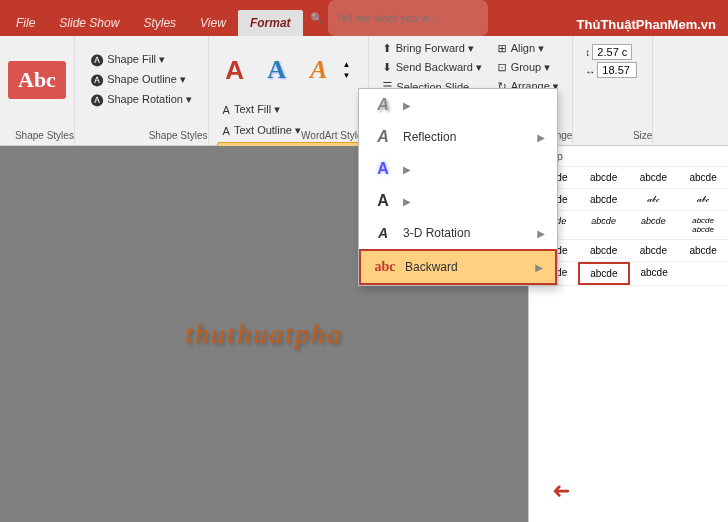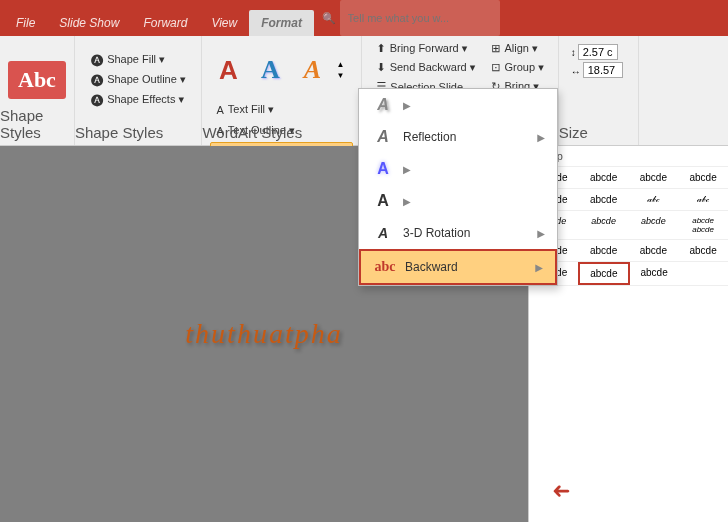--- a/index.html
+++ b/index.html
@@ -1,30 +1,30 @@
 <!DOCTYPE html>
 <html><head>
   <meta charset="utf-8">
   <style>
     * { box-sizing: border-box; margin: 0; padding: 0; }
     body { font-family: 'Segoe UI', Arial, sans-serif; font-size: 12px; background: #f0f0f0; width: 728px; height: 522px; overflow: hidden; }
 
     
     .tab-bar { display: flex; align-items: flex-end; background: #c0392b; padding: 0 4px; height: 36px; }
     .tab-item { padding: 6px 12px; color: rgba(255,255,255,0.85); font-size: 12px; cursor: pointer; border-radius: 2px 2px 0 0; font-style: italic; }
-    .tab-item.active { background: #e0e0e0; color: #737373; font-weight: 600; border-radius: 2px 2px 0 0; }
+    .tab-item.active { background: #e0e0e0; color: #7f1d1d; font-weight: 600; border-radius: 2px 2px 0 0; }
     .tab-search { margin-left: 8px; color: rgba(255,255,255,0.7); font-size: 11px; display: flex; align-items: center; gap: 4px; }
-    .tab-search-box { background: rgba(255,255,255,0.2); border: none; color: white; padding: 12px 8px; border-radius: 2px; font-size: 11px; width: 160px; }
+    .tab-search-box { background: rgba(255,255,255,0.2); border: none; color: white; padding: 12px 8px; border-radius: 7px; font-size: 11px; width: 160px; }
     .brand-logo { margin-left: auto; font-size: 13px; font-weight: bold; color: white; padding: 4px 8px; }
 
     
     .ribbon-content { background: #f0f0f0; border-bottom: 1px solid #ccc; display: flex; height: 110px; }
 
     .ribbon-group { display: flex; flex-direction: column; padding: 4px 8px; border-right: 1px solid #ddd; position: relative; }
-    .ribbon-group-label { font-size: 15px; color: #555; text-align: left; position: absolute; bottom: 4px; left: 0; right: 0; }
+    .ribbon-group-label { font-size: 10px; color: #555; text-align: right; position: absolute; bottom: 4px; left: 0; right: 0; }
 
     .shape-tools { display: flex; flex-direction: column; gap: 2px; padding: 8px 4px; }
     .shape-tool-item { display: flex; align-items: center; gap: 4px; font-size: 11px; color: #333; cursor: pointer; padding: 2px 4px; border-radius: 2px; }
     .wordart-item { width: 36px; height: 60px; display: flex; align-items: center; justify-content: center; font-size: 26px; font-weight: bold; cursor: pointer; }
     .wordart-item.red { color: #c0392b; }
     .wordart-item.blue { color: #2980b9; }
     .wordart-item.orange { color: #e67e22; }
 
     .ribbon-btn { display: flex; align-items: center; gap: 4px; font-size: 11px; color: #333; padding: 3px 6px; cursor: pointer; border-radius: 2px; }
     .right-btn { display: flex; align-items: center; gap: 4px; font-size: 11px; color: #333; padding: 2px 6px; cursor: pointer; border-radius: 2px; white-space: nowrap; }
@@ -58,27 +58,28 @@
     .size-inputs { display: flex; flex-direction: column; gap: 2px; padding: 4px; }
     .size-input-row { display: flex; align-items: center; gap: 2px; font-size: 10px; }
     .size-val { background: white; border: 1px solid #aaa; padding: 1px 4px; width: 40px; font-size: 11px; }
   </style>
 </head>
 <body>
 
 <div class="tab-bar">
   <div class="tab-item">File</div>
   <div class="tab-item">Slide Show</div>
-  <div class="tab-item">Forward</div>
+  <div class="tab-item">Styles</div>
   <div class="tab-item">View</div>
   <div class="tab-item active">Format</div>
   <div class="tab-search">
     <span>🔍</span>
     <input class="tab-search-box" placeholder="Tell me what you w..." style="">
   </div>
+  <div class="brand-logo">ThủThuậtPhanMem.vn</div>
 </div>
 
 <div class="ribbon-content">
 
   <div class="ribbon-group" style="min-width:60px;">
     <div style="display:flex;align-items:center;height:80px;">
       <div style="background:#d9534f;color:white;font-size:22px;font-weight:bold;padding:6px 10px;border-radius:3px;font-family:Georgia,serif;">Abc</div>
     </div>
     <div class="ribbon-group-label">Shape Styles</div>
   </div>
@@ -88,21 +89,21 @@
       <div class="shape-tool-item">
         <span style="font-size:12px;">🅐</span>
         <span>Shape Fill ▾</span>
       </div>
       <div class="shape-tool-item">
         <span style="font-size:12px;">🅐</span>
         <span>Shape Outline ▾</span>
       </div>
       <div class="shape-tool-item">
         <span style="font-size:12px;">🅐</span>
-        <span>Shape Effects ▾</span>
+        <span>Shape Rotation ▾</span>
       </div>
     </div>
     <div class="ribbon-group-label">Shape Styles</div>
   </div>
 
   <div class="ribbon-group" style="min-width:160px;padding:4px 8px;">
     <div style="display:flex;gap:6px;align-items:center;height:70px;">
       <div class="wordart-item red">A</div>
       <div class="wordart-item blue" style="font-family:Georgia;text-shadow:1px 1px 2px #aaf;">A</div>
       <div class="wordart-item orange" style="font-style:italic;font-family:Georgia;">A</div>
@@ -148,21 +149,21 @@
         <div class="right-btn">
           <span>⊞</span>
           <span>Align ▾</span>
         </div>
         <div class="right-btn">
           <span>⊡</span>
           <span>Group ▾</span>
         </div>
         <div class="right-btn">
           <span>↻</span>
-          <span>Bring ▾</span>
+          <span>Arrange ▾</span>
         </div>
       </div>
     </div>
     <div class="ribbon-group-label">Arrange</div>
   </div>
 
   <div class="ribbon-group" style="min-width:80px;">
     <div class="size-inputs">
       <div class="size-input-row">
         <span>↕</span>

